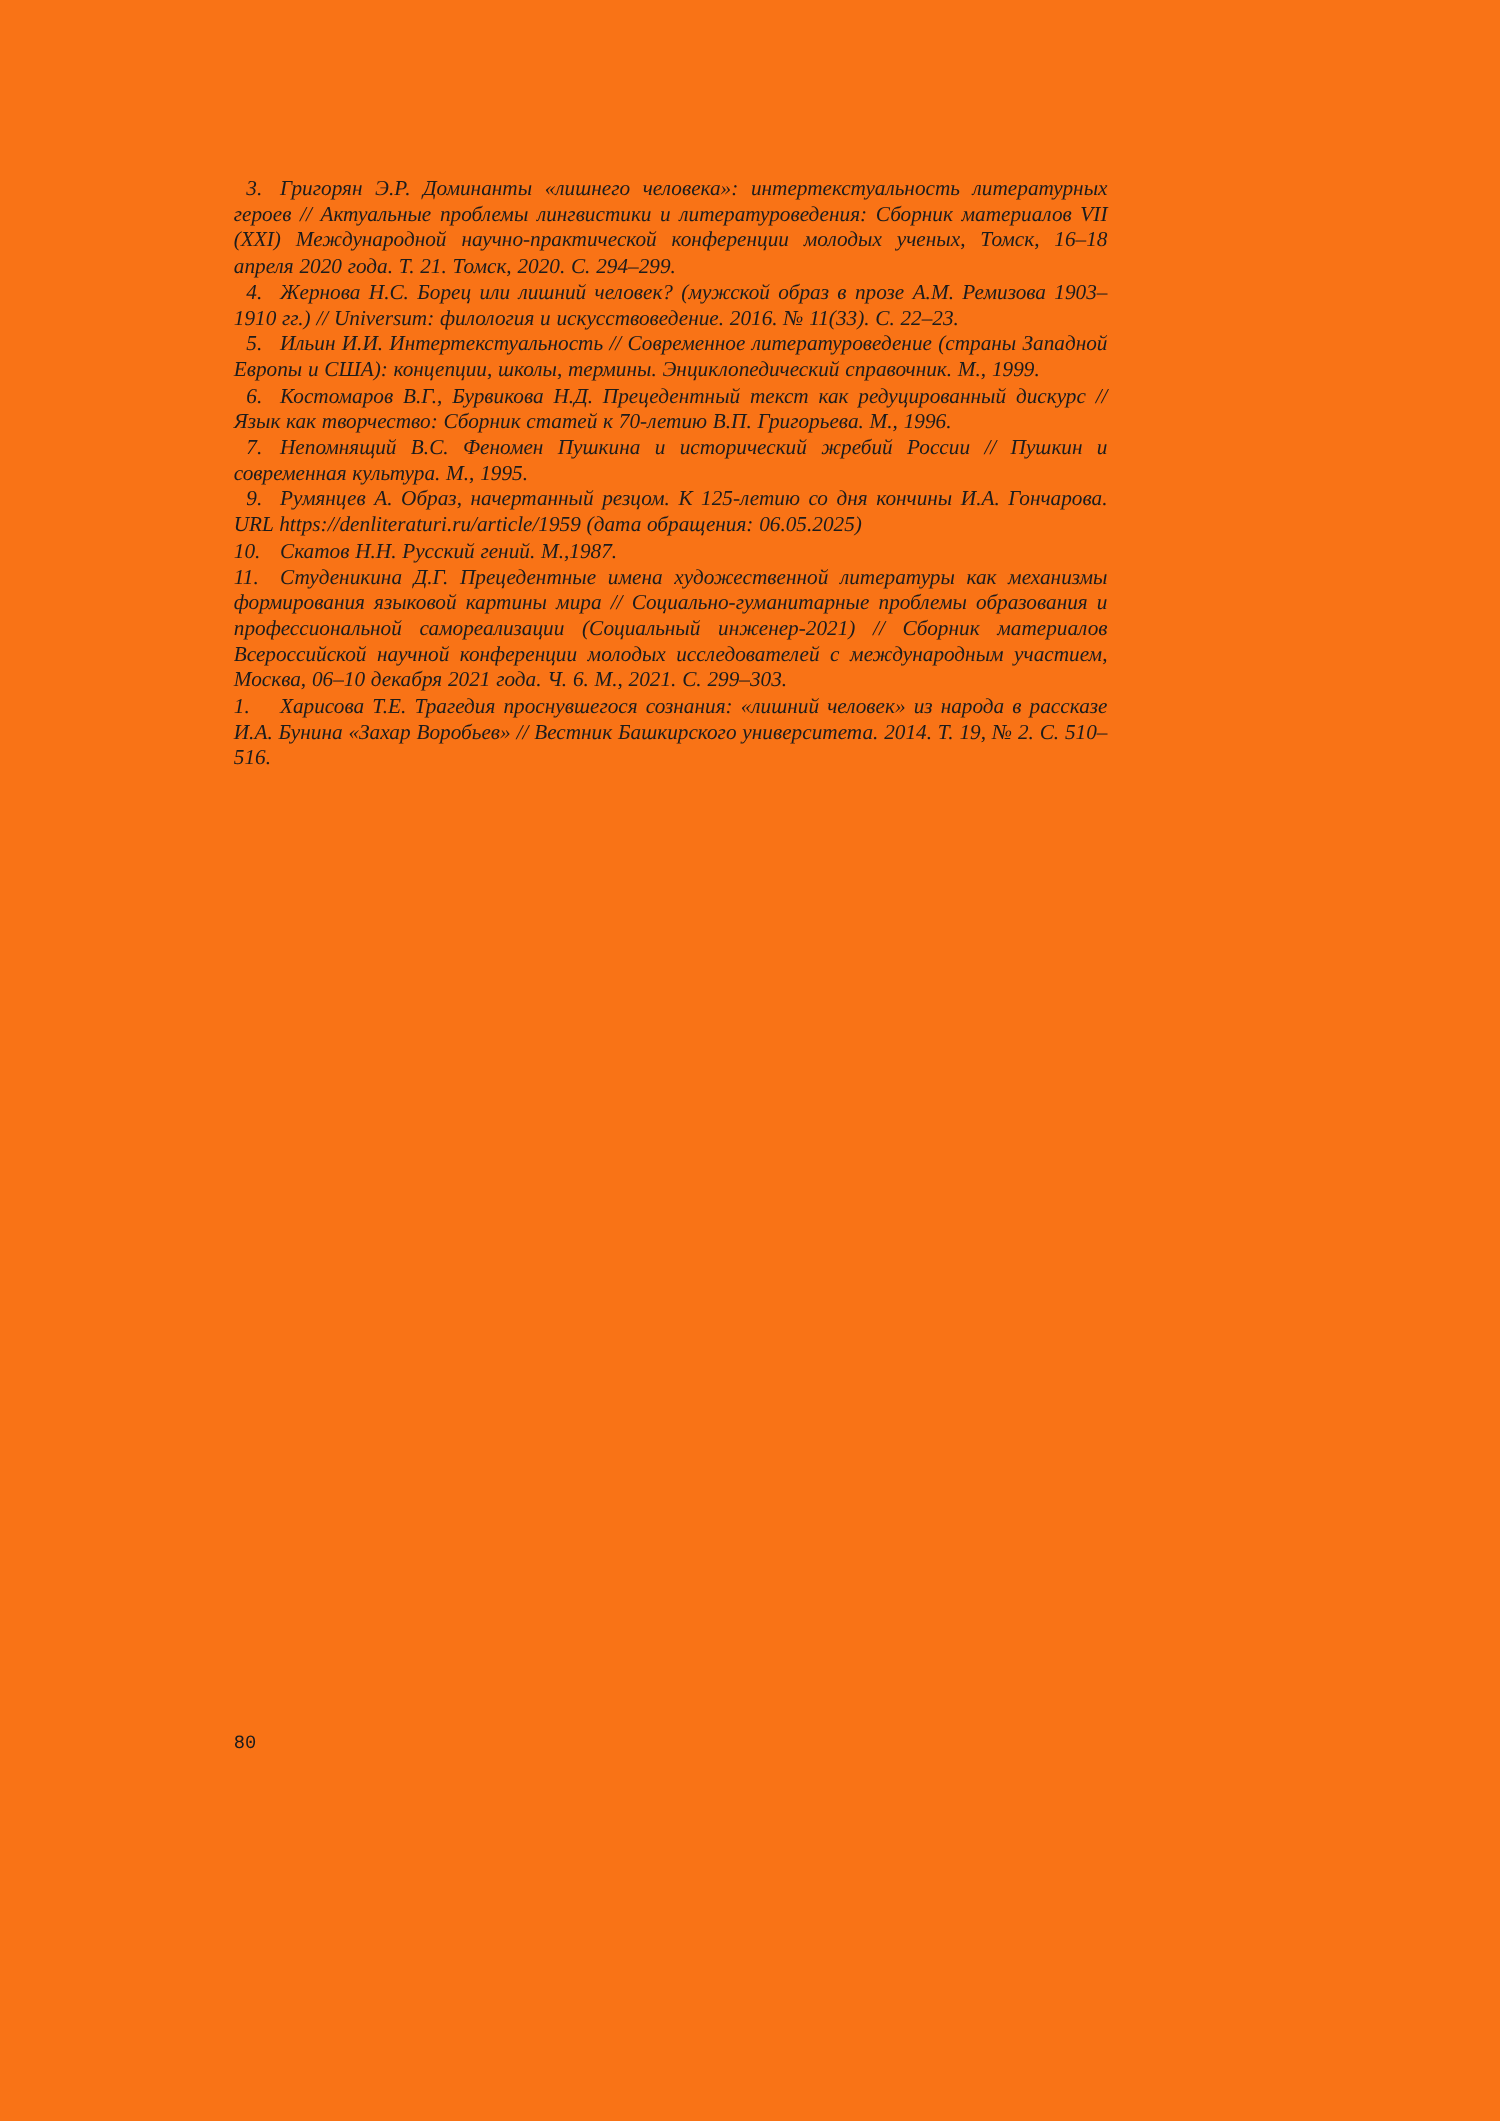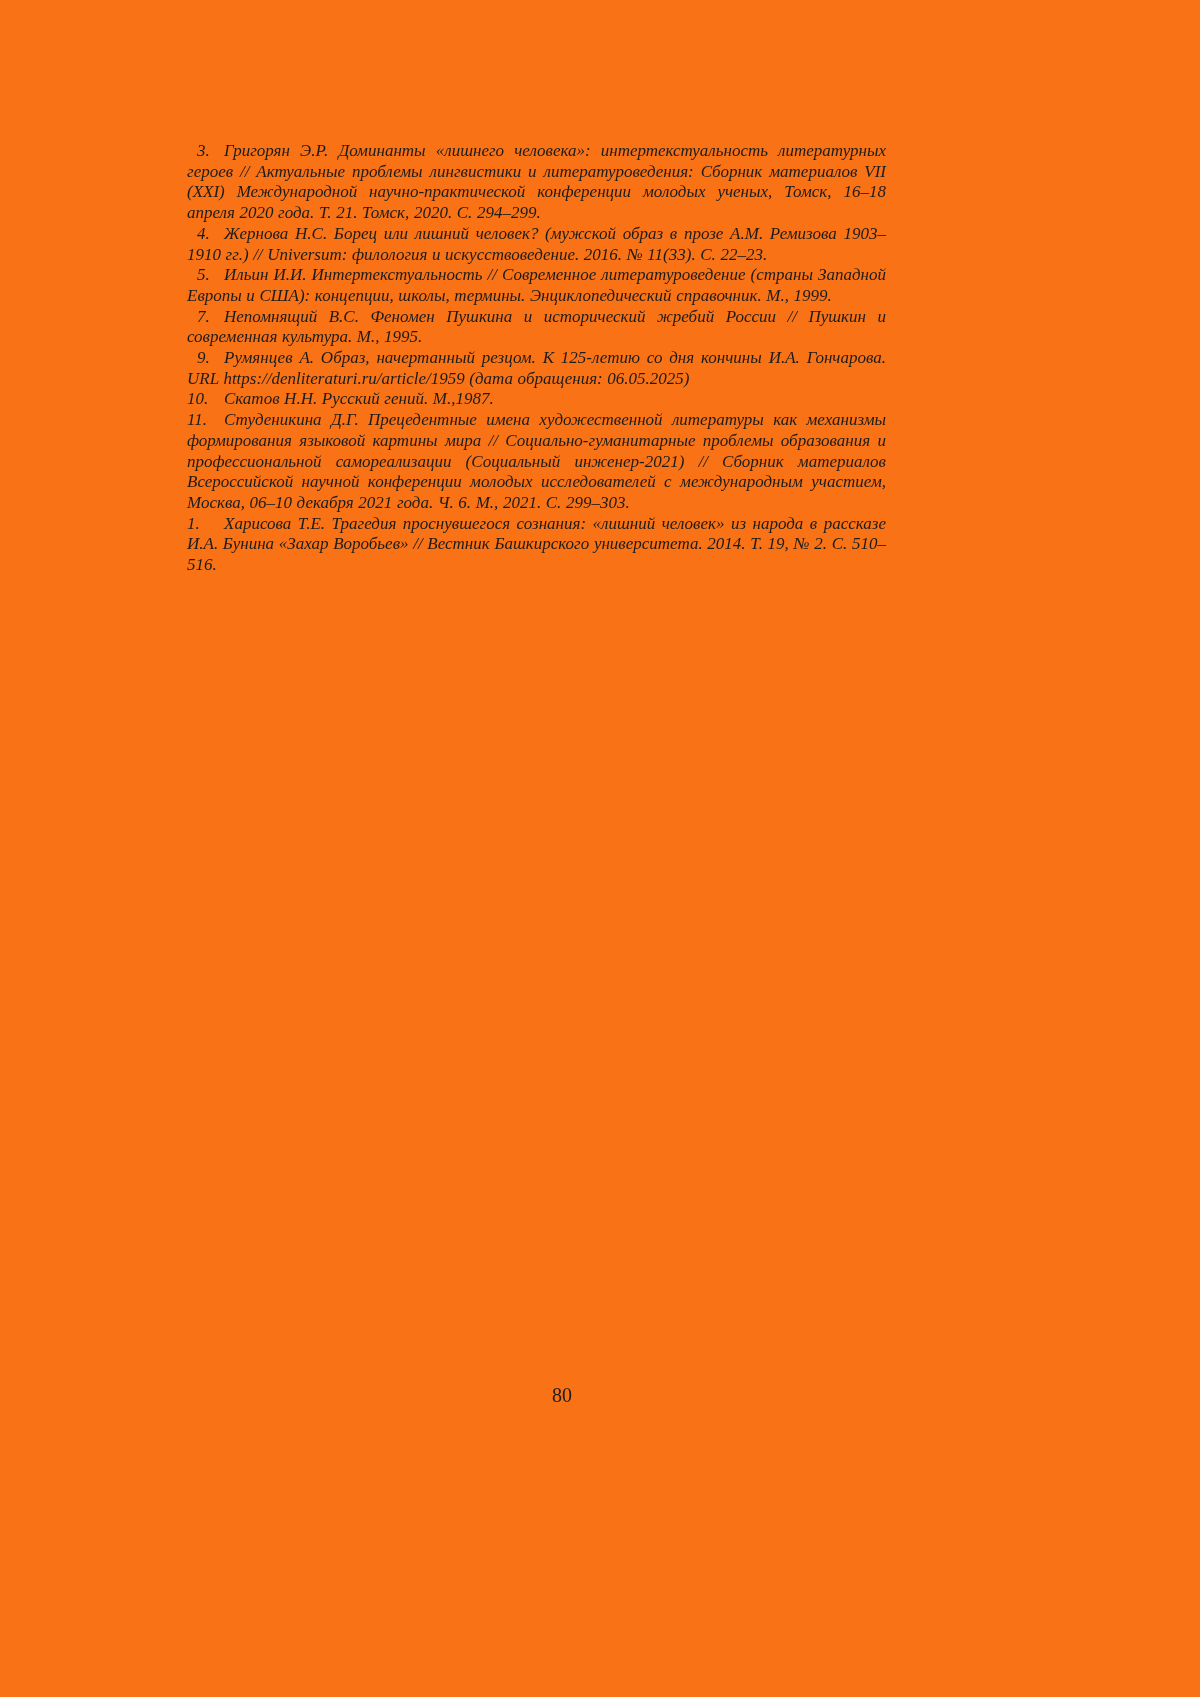--- a/index.html
+++ b/index.html
@@ -38,39 +38,41 @@
     display: inline-block;
     text-indent: 0;
   }
   .d1 .ref-num { min-width: 27px; }
   .d2 .ref-num { min-width: 37px; }
   .page-number {
     position: absolute;
     left: 187px;
     top: 1385px;
     width: 750px;
-    text-align: center;
+    text-align: left;
     font-style: normal;
-    font-size: 20px;
+    font-size: 15px;
     line-height: 20px;
+    font-family: Liberation Mono, monospace;
   }
 </style>
 </head>
 <body>
 
 <div class="page">
 
   <div class="ref-list">
 
       <p class="ref d1"><span class="ref-num">3.</span><span class="ref-text">Григорян Э.Р. Доминанты «лишнего человека»: интертекстуальность литературных героев // Актуальные проблемы лингвистики и литературоведения: Сборник материалов VII (XXI) Международной научно-практической конференции молодых ученых, Томск, 16–18 апреля 2020 года. Т. 21. Томск, 2020. С. 294–299.</span></p>
 
       <p class="ref d1"><span class="ref-num">4.</span><span class="ref-text">Жернова Н.С. Борец или лишний человек? (мужской образ в прозе А.М. Ремизова 1903–1910 гг.) // Universum: филология и искусствоведение. 2016. № 11(33). С. 22–23.</span></p>
 
       <p class="ref d1"><span class="ref-num">5.</span><span class="ref-text">Ильин И.И. Интертекстуальность // Современное литературоведение (страны Западной Европы и США): концепции, школы, термины. Энциклопедический справочник. М., 1999.</span></p>
 
+      <p class="ref d1"><span class="ref-num">6.</span><span class="ref-text">Костомаров В.Г., Бурвикова Н.Д. Прецедентный текст как редуцированный дискурс // Язык как творчество: Сборник статей к 70-летию В.П. Григорьева. М., 1996.</span></p>
 
       <p class="ref d1"><span class="ref-num">7.</span><span class="ref-text">Непомнящий В.С. Феномен Пушкина и исторический жребий России // Пушкин и современная культура. М., 1995.</span></p>
 
 
       <p class="ref d1"><span class="ref-num">9.</span><span class="ref-text">Румянцев А. Образ, начертанный резцом. К 125-летию со дня кончины И.А. Гончарова. URL https://denliteraturi.ru/article/1959 (дата обращения: 06.05.2025)</span></p>
 
       <p class="ref d2"><span class="ref-num">10.</span><span class="ref-text">Скатов Н.Н. Русский гений. М.,1987.</span></p>
 
       <p class="ref d2"><span class="ref-num">11.</span><span class="ref-text">Студеникина Д.Г. Прецедентные имена художественной литературы как механизмы формирования языковой картины мира // Социально-гуманитарные проблемы образования и профессиональной самореализации (Социальный инженер-2021) // Сборник материалов Всероссийской научной конференции молодых исследователей с международным участием, Москва, 06–10 декабря 2021 года. Ч. 6. М., 2021. С. 299–303.</span></p>
 

